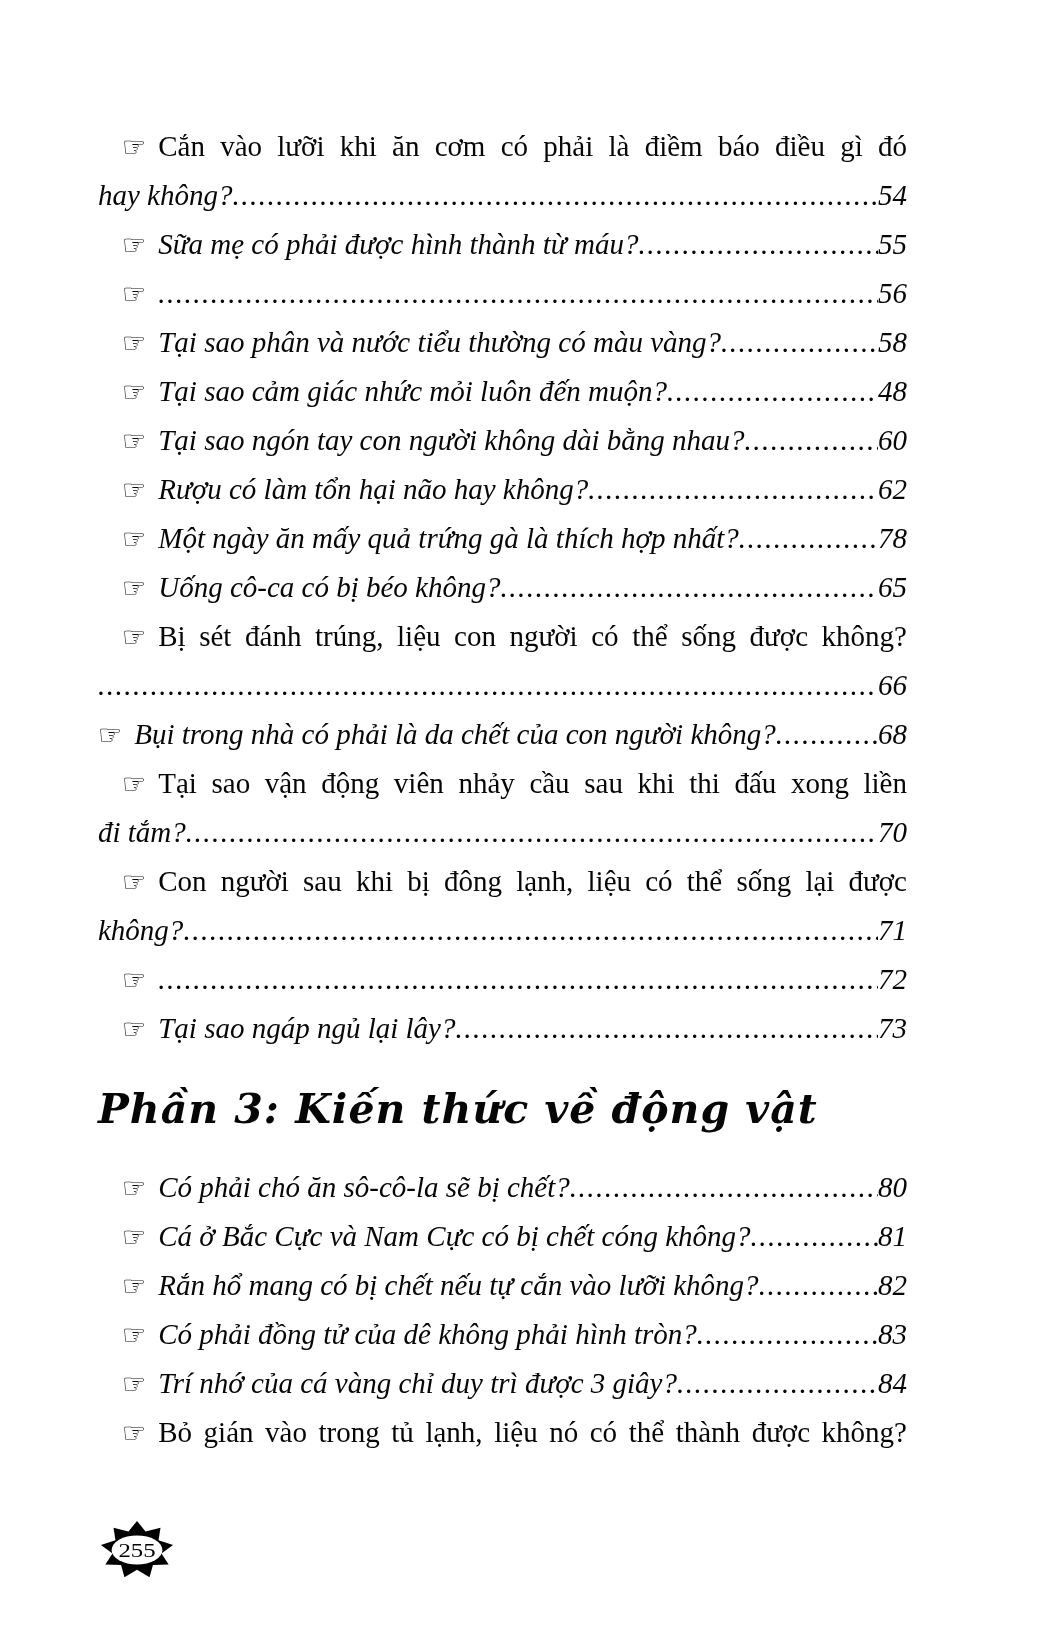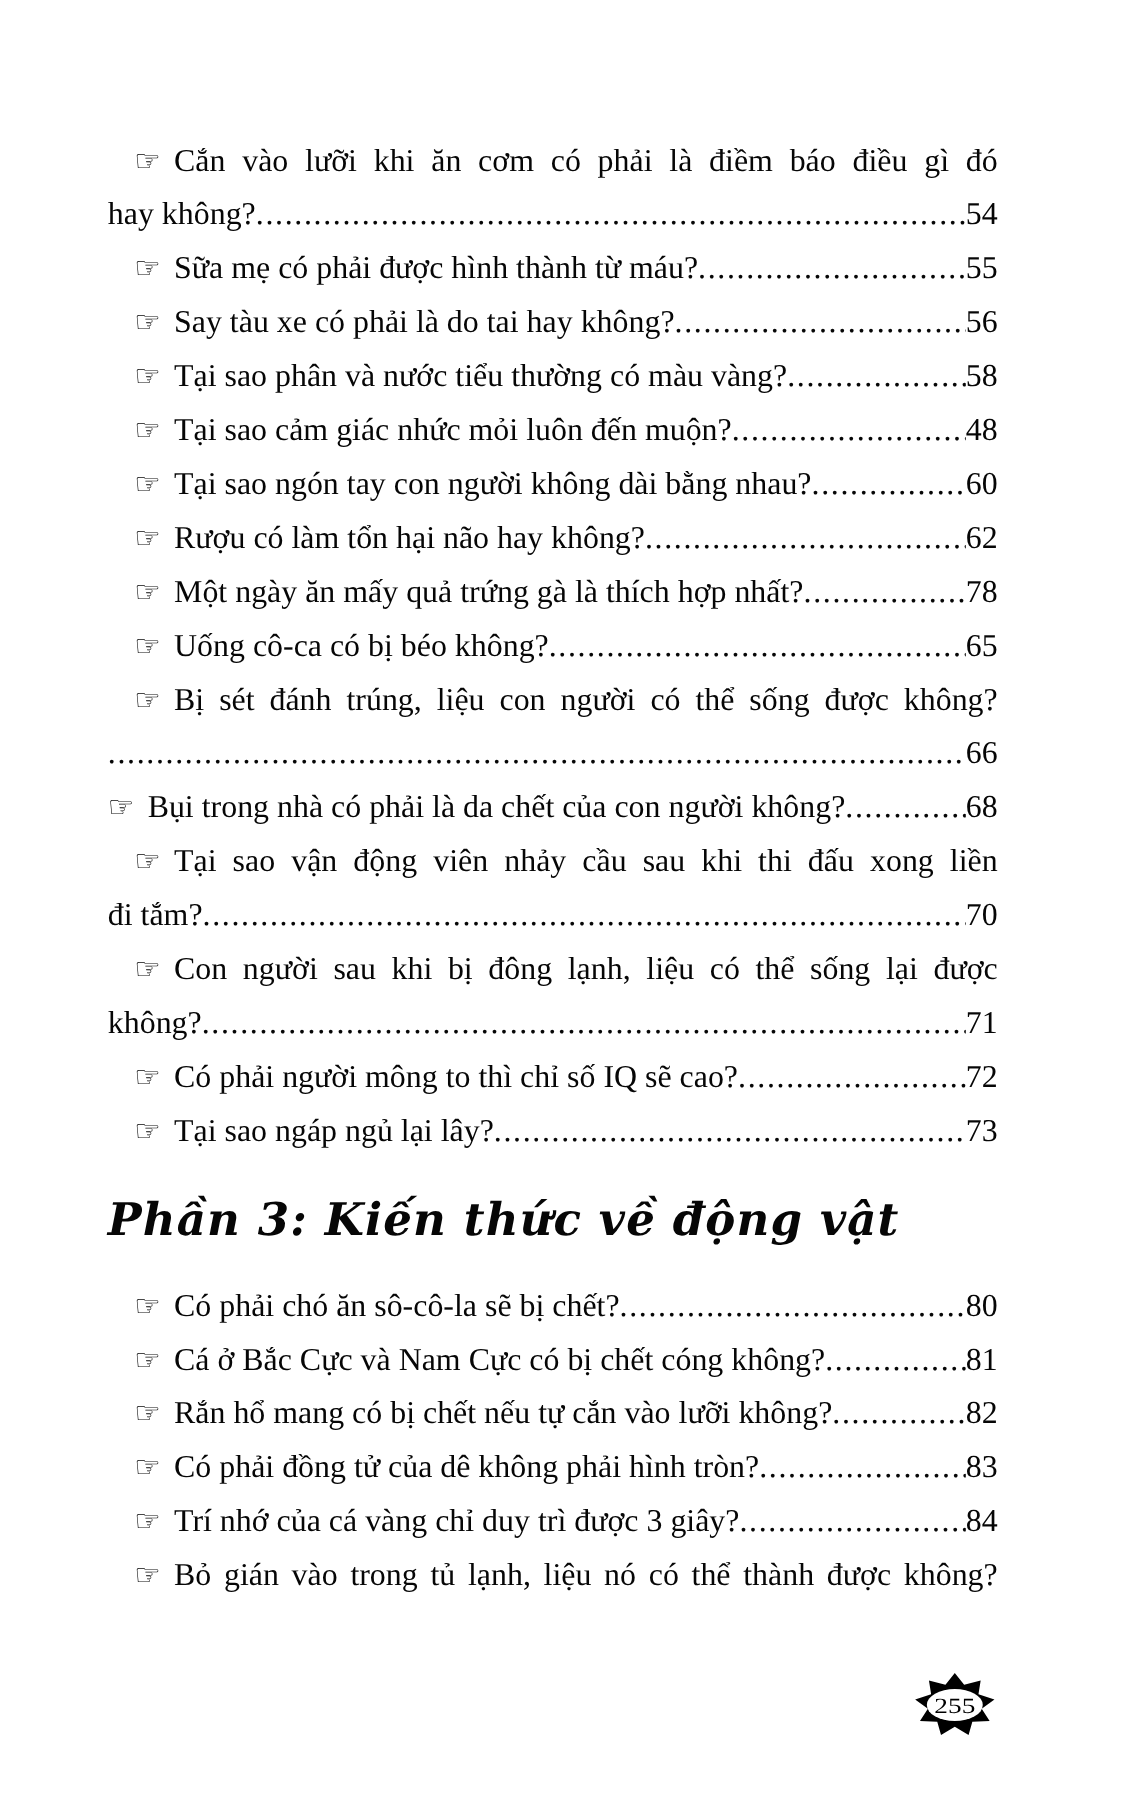--- a/index.html
+++ b/index.html
@@ -21,20 +21,21 @@
   .entry { margin: 0; }
   .line { line-height: 49px; }
   .full {
     text-align: justify;
     text-align-last: justify;
   }
   .indent { padding-left: 24px; }
   .leader {
     display: flex;
     align-items: baseline;
+    font-style: italic;
   }
   .hand {
     font-family: "DejaVu Sans", sans-serif;
     font-size: 27px;
     margin-right: 12px;
     flex: 0 0 auto;
   }
   .txt { flex: 0 0 auto; white-space: pre; }
   .dots {
     flex: 1 1 0;
@@ -52,21 +53,21 @@
     font-family: "DejaVu Serif", serif;
     font-style: italic;
     font-weight: bold;
     font-size: 41px;
     line-height: 64px;
     margin: 24px 0 22px 0;
     letter-spacing: 1px;
   }
   .badge-row {
     display: flex;
-    justify-content: flex-end;
+    justify-content: flex-start;
     margin-top: 62px;
   }
   .badge-row svg { display: block; }
 </style>
 </head>
 <body style="background-color: rgb(255, 255, 255); color: rgb(6, 6, 6);">
 
 <div class="page">
 
   <div id="toc-top">
@@ -82,21 +83,20 @@
         <div class="line leader indent">
           <span class="hand">☞</span>
           <span class="txt">Sữa mẹ có phải được hình thành từ máu?</span>
           <span class="dots"></span>
           <span class="pg">55</span>
         </div>
       </div>
       <div class="entry">
         <div class="line leader indent">
           <span class="hand">☞</span>
-          <span class="txt">Say tàu xe có phải là do tai hay không?</span>
           <span class="dots"></span>
           <span class="pg">56</span>
         </div>
       </div>
       <div class="entry">
         <div class="line leader indent">
           <span class="hand">☞</span>
           <span class="txt">Tại sao phân và nước tiểu thường có màu vàng?</span>
           <span class="dots"></span>
           <span class="pg">58</span>
@@ -170,21 +170,20 @@
         <div class="line full indent"><span class="hand">☞</span><span class="seg">Con người sau khi bị đông lạnh, liệu có thể sống lại được</span></div>
         <div class="line leader">
           <span class="txt">không?</span>
           <span class="dots"></span>
           <span class="pg">71</span>
         </div>
       </div>
       <div class="entry">
         <div class="line leader indent">
           <span class="hand">☞</span>
-          <span class="txt">Có phải người mông to thì chỉ số IQ sẽ cao?</span>
           <span class="dots"></span>
           <span class="pg">72</span>
         </div>
       </div>
       <div class="entry">
         <div class="line leader indent">
           <span class="hand">☞</span>
           <span class="txt">Tại sao ngáp ngủ lại lây?</span>
           <span class="dots"></span>
           <span class="pg">73</span>

